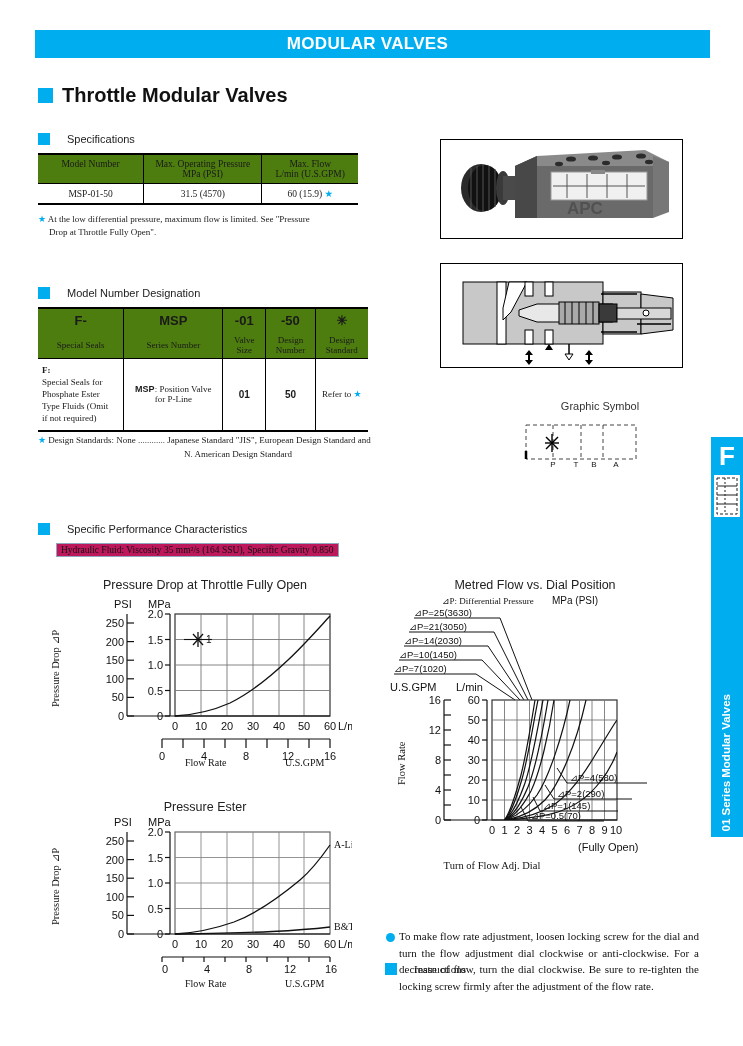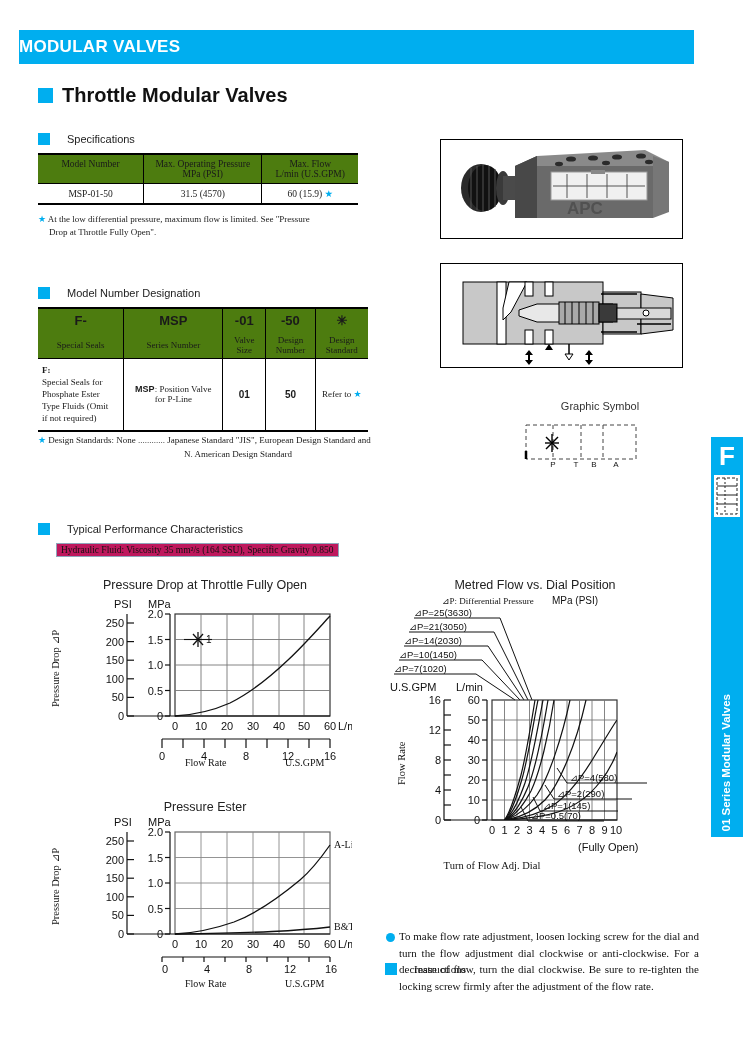--- a/index.html
+++ b/index.html
@@ -8,23 +8,23 @@
     width: 743px; height: 1046px;
     background: #ffffff;
     font-family: "Liberation Sans", sans-serif;
     color: #1a1a1a;
     position: relative;
     overflow: hidden;
   }
 
   
   #header-bar {
-    position:absolute; left:19px; top:30px; width:675px; height:34px;
+    position:absolute; left:35px; top:30px; width:675px; height:28px;
     background:#00AEEF;
-    display:flex; align-items:center; justify-content:flex-start;
+    display:flex; align-items:center; justify-content:center;
   }
   #header-bar .title {
     color:#fff; font-weight:bold; font-size:17px; letter-spacing:0.3px;
     padding-right:10px;
   }
 
   
   .sq { display:inline-block; width:12px; height:12px; background:#00AEEF;
         vertical-align:middle; margin-right:7px; flex:0 0 auto; }
   .sq-lg { width:15px; height:15px; margin-right:9px; }
@@ -397,21 +397,21 @@
       <g stroke="#222" stroke-width="1" stroke-dasharray="2,2">
         <line x1="11" y1="3" x2="11" y2="39"></line>
       </g>
     </svg>
   </div>
   <div class="tabtext">01 Series Modular Valves</div>
 </div>
 
 <div class="sec-head" id="perf-head">
   <span class="sq"></span>
-  <span>Typical Performance Characteristics</span>
+  <span>Specific Performance Characteristics</span>
 </div>
 <div id="fluid-note">Hydraulic Fluid: Viscosity 35 mm²/s (164 SSU), Specific Gravity 0.850</div>
 
 <div class="chart-title" style="left:70px; top:578px; width:270px;">Pressure Drop at Throttle Fully Open</div>
 <svg style="position:absolute; left:52px; top:596px;" width="300" height="165" viewBox="0 0 300 165">
 
   <text x="62" y="12" font-family="Liberation Sans,sans-serif" font-size="11" fill="#111">PSI</text>
   <text x="96" y="12" font-family="Liberation Sans,sans-serif" font-size="11" fill="#111">MPa</text>
 
   <rect x="123" y="18" width="155" height="102" fill="none" stroke="#333" stroke-width="1.2"></rect>

